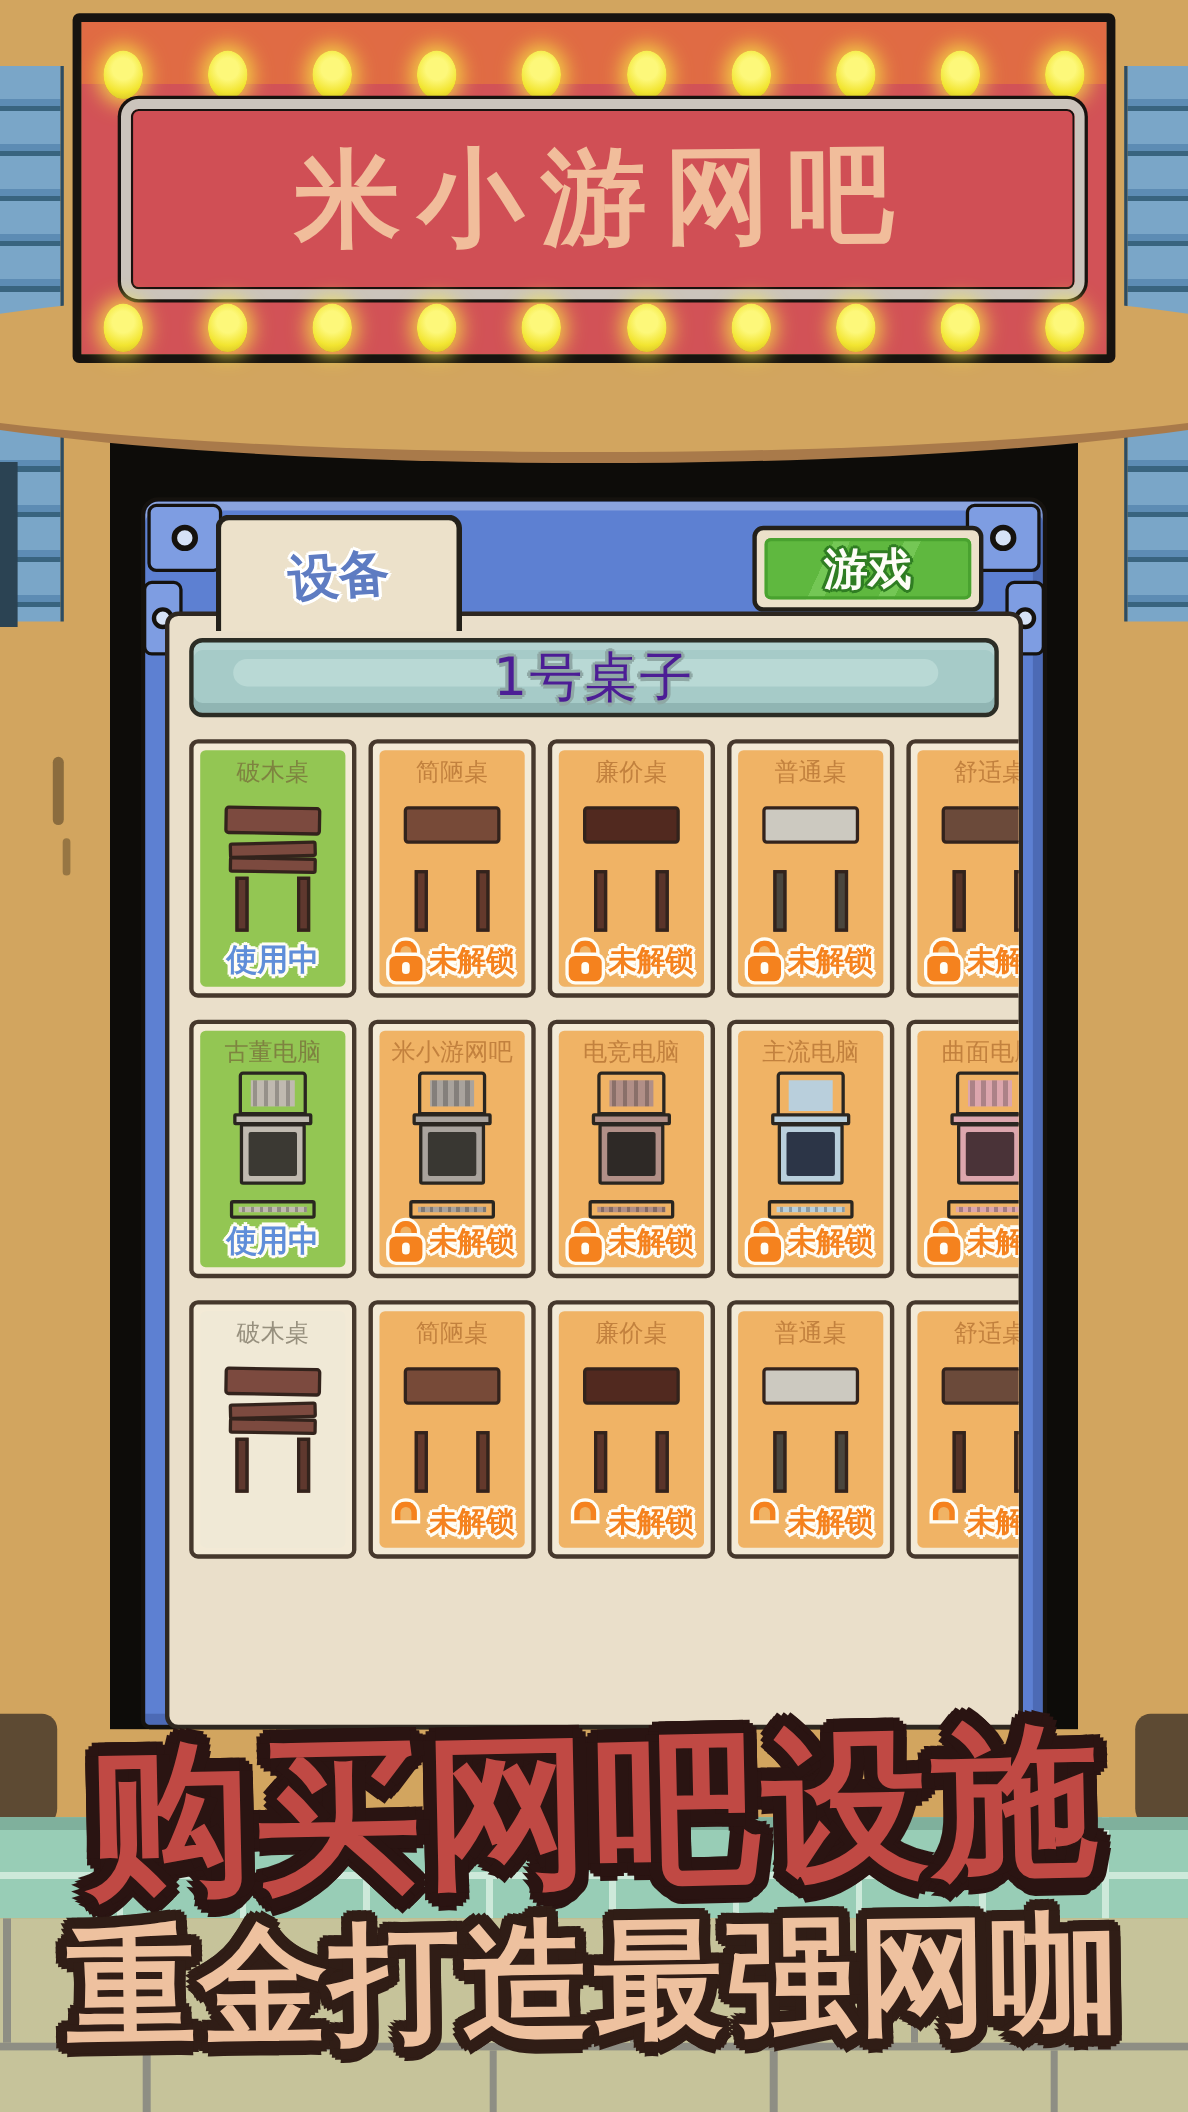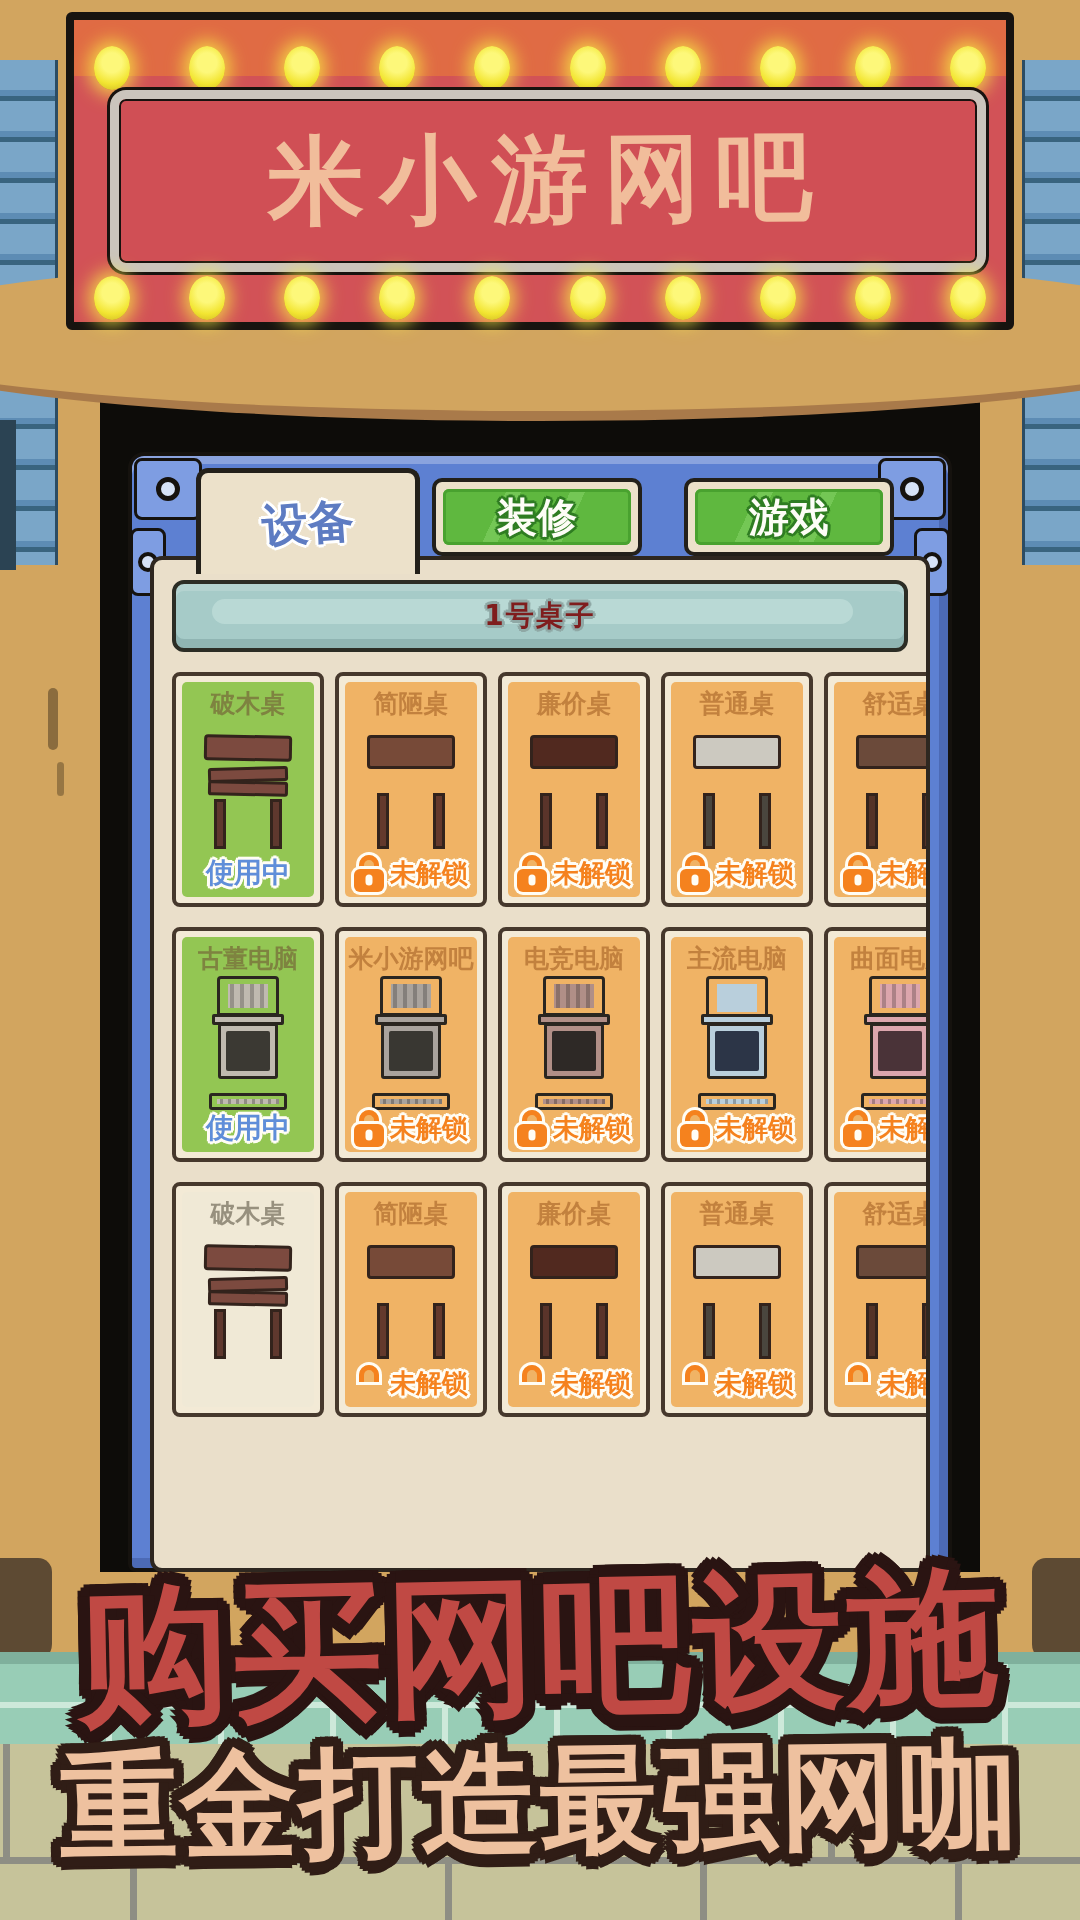--- a/index.html
+++ b/index.html
@@ -69,32 +69,32 @@
     text-shadow:3px 0 0 #2f7d22,-3px 0 0 #2f7d22,0 3px 0 #2f7d22,0 -3px 0 #2f7d22,2px 2px 0 #2f7d22,-2px 2px 0 #2f7d22,2px -2px 0 #2f7d22,-2px -2px 0 #2f7d22; }
 
   
   .panel { position:absolute; z-index:3; left:150px; top:556px; width:780px; height:1016px;
     background:#eadfca; border:4px solid #2e2720; border-radius:12px; overflow:hidden;
     padding:20px 18px; }
   .bar { position:relative; height:72px; border:4px solid #2c2d25; border-radius:12px; background:#a6cbc8;
     display:flex; align-items:center; justify-content:center;
     box-shadow: inset 0 -9px 0 rgba(88,126,124,.28), inset 0 7px 0 rgba(255,255,255,.16); }
   .bar::before { content:""; position:absolute; left:5%; top:24%; width:88%; height:38%; background:#b9d9d5; border-radius:18px; }
-  .bar-label { position:relative; font-size:28px; font-weight:700; color:#7f1d1d; letter-spacing:2px;
+  .bar-label { position:relative; font-size:48px; font-weight:400; color:#4c1d95; letter-spacing:2px;
     text-shadow:3px 0 0 #8fa8a5,-3px 0 0 #8fa8a5,0 3px 0 #8fa8a5,0 -3px 0 #8fa8a5,2px 2px 0 #8fa8a5,-2px 2px 0 #8fa8a5,2px -2px 0 #8fa8a5,-2px -2px 0 #8fa8a5; }
   .cards-row { display:flex; gap:11px; margin-top:20px; height:235px; }
   .bar + .cards-row { margin-top:20px; }
   .cards-row + .bar { margin-top:26px; }
 
   .card { flex:0 0 152px; width:152px; height:235px; background:#f3ead6; border:4px solid #46382c; border-radius:8px; padding:6px; }
   .card-inner { width:100%; height:100%; border-radius:5px; display:flex; flex-direction:column; align-items:center; justify-content:space-between; padding:5px 2px 6px; }
   .v-green  { background:#93c653; }
   .v-orange { background:#f0b365; }
   .v-plain  { background:#f0e9d6; }
-  .card-title { font-size:25px; font-weight:700; white-space:nowrap; }
+  .card-title { font-size:22px; font-weight:400; white-space:nowrap; }
   .v-green  .card-title { color:#7e8340; }
   .v-orange .card-title { color:#c2813e; }
   .v-plain  .card-title { color:#97907e; }
   .itm { flex:1; display:flex; align-items:center; justify-content:center; }
 
   
   .status { height:36px; display:flex; align-items:center; justify-content:center; gap:6px; }
   .st-use { font-size:28px; font-weight:800; color:#5f8ed9;
     text-shadow:3px 0 0 #fffdf5,-3px 0 0 #fffdf5,0 3px 0 #fffdf5,0 -3px 0 #fffdf5,2px 2px 0 #fffdf5,-2px 2px 0 #fffdf5,2px -2px 0 #fffdf5,-2px -2px 0 #fffdf5; }
   .st-lock-text { font-size:26px; font-weight:800; color:#f5821e; white-space:nowrap;
@@ -530,25 +530,20 @@
             </div>
         </div>
       </div>
     </div>
 
   </div>
 
   <div class="tab tab-active">
     <span class="tab-label">设备</span>
   </div>
-  <div class="tab tab-green tab-g2">
-    <div class="tab-fill">
-        <span class="tab-label">装修</span>
-      </div>
-  </div>
   <div class="tab tab-green tab-g3">
     <div class="tab-fill">
         <span class="tab-label">游戏</span>
       </div>
   </div>
 
   <div class="rock left"></div>
   <div class="rock right"></div>
   <div class="tile-teal"></div>
   <div class="floor">

